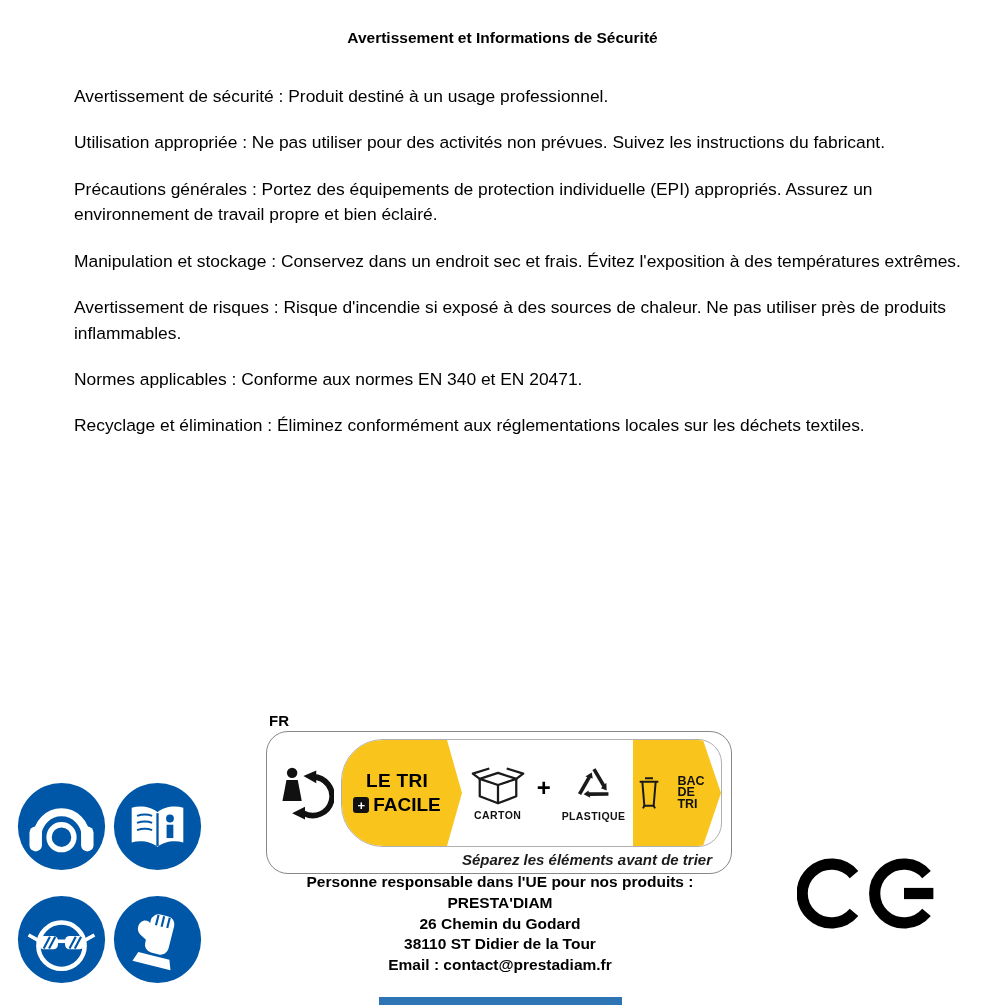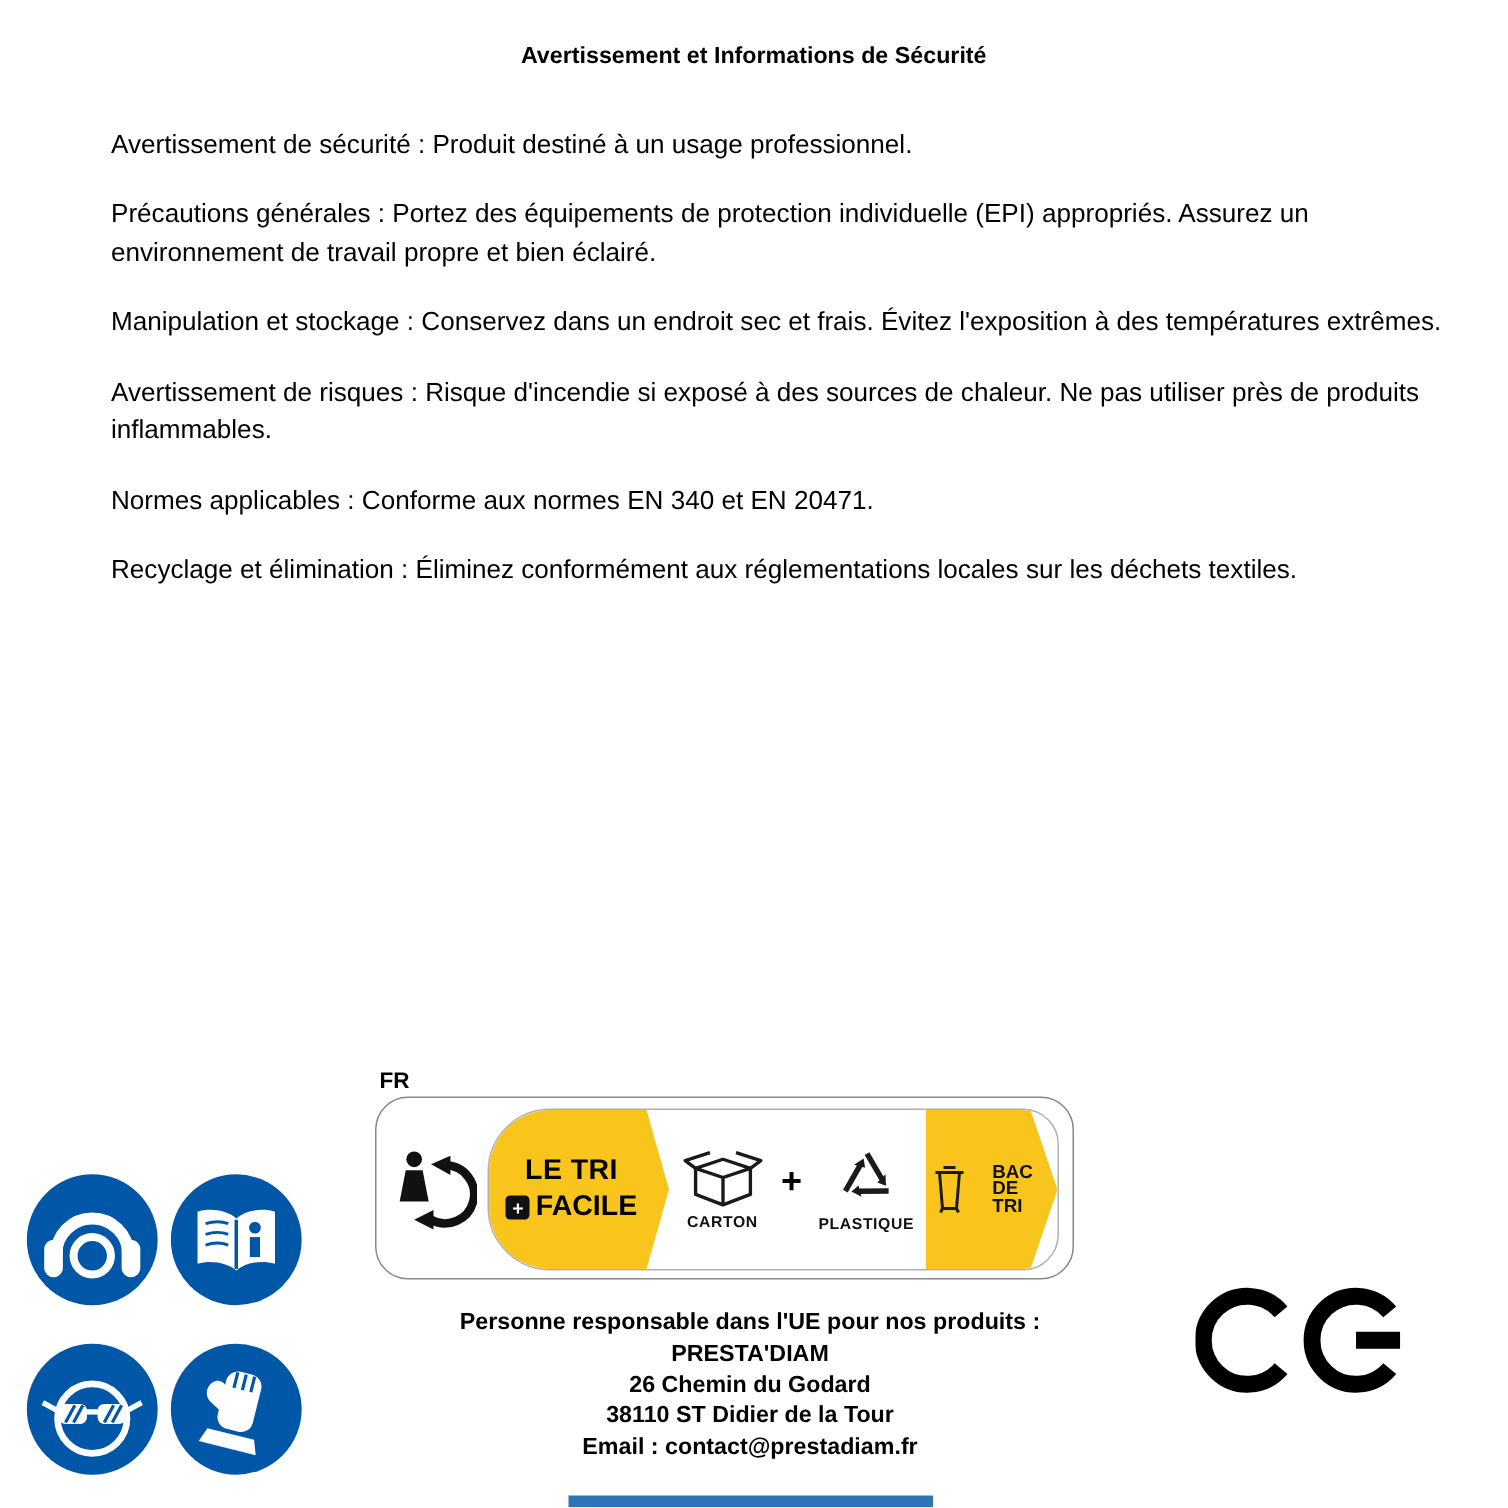--- a/index.html
+++ b/index.html
@@ -15,21 +15,21 @@
   .doc-body { position:absolute; top:84px; left:74px; width:897px;
     font-size:17.4px; line-height:25.8px; }
   .doc-body p { margin:0 0 20.5px 0; }
 
   
   .icon-grid { position:absolute; left:17px; top:782px; display:grid;
     grid-template-columns:89px 89px; grid-auto-rows:89px; column-gap:7px; row-gap:24px; }
   .icon-grid svg { width:89px; height:89px; display:block; }
 
   
-  .infotri-wrap { position:absolute; left:250px; top:712px; width:466px; }
+  .infotri-wrap { position:absolute; left:266px; top:712px; width:466px; }
   .fr-label { font-size:15px; font-weight:bold; margin:0 0 2px 3px; }
   .infotri-box { border:1.5px solid #888; border-radius:22px; background:#fff;
     padding:7px 9px 5px 9px; }
   .infotri-row { display:flex; align-items:center; gap:7px; }
   .triman-svg { width:58px; height:64px; display:block; flex:0 0 auto; }
   .pill { flex:1; height:108px; border:1px solid #b0b0b0;
     border-radius:42px 24px 24px 42px; overflow:hidden; display:flex; background:#fff; }
   .badge-yellow { width:120px; background:var(--yellow);
     clip-path:polygon(0 0, calc(100% - 15px) 0, 100% 50%, calc(100% - 15px) 100%, 0 100%);
     display:flex; flex-direction:column; align-items:center; justify-content:center;
@@ -64,20 +64,21 @@
 </style>
 </head>
 <body>
 
 <div class="page">
 
   <h1 class="doc-title">Avertissement et Informations de Sécurité</h1>
 
   <div class="doc-body">
     <p>Avertissement de sécurité : Produit destiné à un usage professionnel.</p>
+    <p>Utilisation appropriée : Ne pas utiliser pour des activités non prévues. Suivez les instructions du fabricant.</p>
     <p>Précautions générales : Portez des équipements de protection individuelle (EPI) appropriés. Assurez un environnement de travail propre et bien éclairé.</p>
     <p>Manipulation et stockage : Conservez dans un endroit sec et frais. Évitez l'exposition à des températures extrêmes.</p>
     <p>Avertissement de risques : Risque d'incendie si exposé à des sources de chaleur. Ne pas utiliser près de produits inflammables.</p>
     <p>Normes applicables : Conforme aux normes EN 340 et EN 20471.</p>
     <p>Recyclage et élimination : Éliminez conformément aux réglementations locales sur les déchets textiles.</p>
   </div>
 
   <div class="icon-grid">
     <svg viewBox="0 0 100 100">
       <circle cx="50" cy="50" r="49" fill="#0057A7"></circle>
@@ -169,20 +170,21 @@
               </g>
             </svg>
             <div class="bac-text">
               <span>BAC</span>
               <span>DE</span>
               <span>TRI</span>
             </div>
           </div>
         </div>
       </div>
+      <div class="caption">Séparez les éléments avant de trier</div>
     </div>
   </div>
 
   <div class="responsible">
     <div>Personne responsable dans l'UE pour nos produits :</div>
     <div>PRESTA'DIAM</div>
     <div>26 Chemin du Godard</div>
     <div>38110 ST Didier de la Tour</div>
     <div>Email : contact@prestadiam.fr</div>
   </div>

